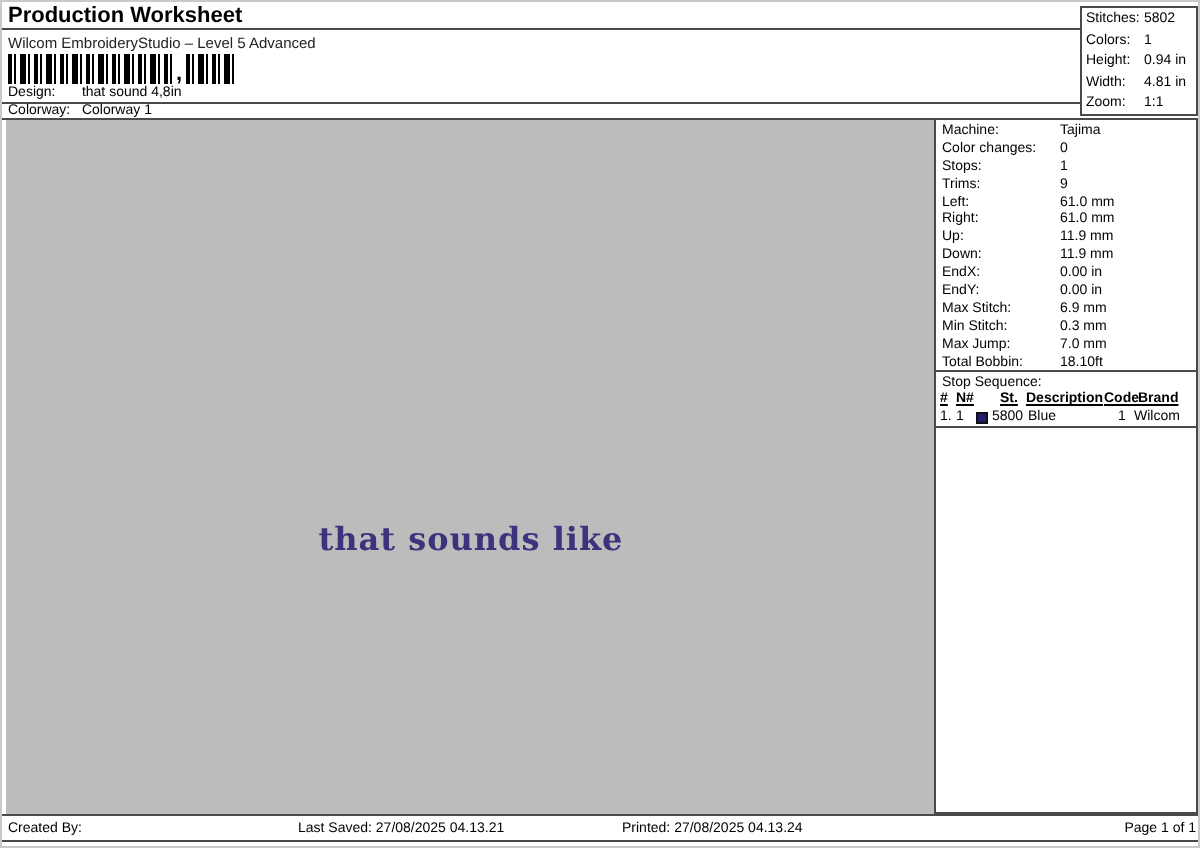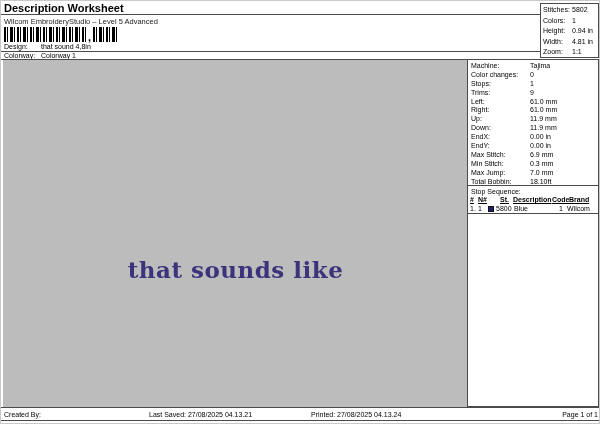--- a/index.html
+++ b/index.html
@@ -42,21 +42,21 @@
   .summary-row .val { position:absolute; left:31px; }
 
   .preview {
     position:absolute; top:59px; left:2px; width:465px; height:347px;
     background:#bcbcbc;
   }
   .preview-text {
     position:absolute; top:198px; left:0; width:100%;
     text-align:center;
     font-family:"DejaVu Serif", serif; font-weight:bold;
-    font-size:23px; line-height:24px; color:#3b337c; letter-spacing:0.5px;
+    font-size:16px; line-height:24px; color:#3b337c; letter-spacing:0.5px;
   }
 
   .machine-box {
     position:absolute; top:58px; left:466px; width:132px; height:127px;
     border:1px solid #4a4a4a; background:#fff; padding-top:2px;
   }
   .m-row { position:relative; height:8.9px; font-size:7px; line-height:8.9px; }
   .m-row .lbl { position:absolute; left:3px; }
   .m-row .val { position:absolute; left:62px; }
 
@@ -87,21 +87,21 @@
   .f-created { left:3px; }
   .f-saved { left:148px; }
   .f-printed { left:310px; }
   .f-page { right:3px; }
 </style>
 </head>
 <body>
 
 <div class="page">
 
-  <div class="title">Description Worksheet</div>
+  <div class="title">Production Worksheet</div>
   <div class="hline line-title"></div>
   <div class="subtitle">Wilcom EmbroideryStudio – Level 5 Advanced</div>
 
   <div class="barcode">
     <div class="bars bars-a"></div>
     <div class="barcode-sep">,</div>
     <div class="bars bars-b"></div>
   </div>
 
   <div class="meta-row meta-design">

